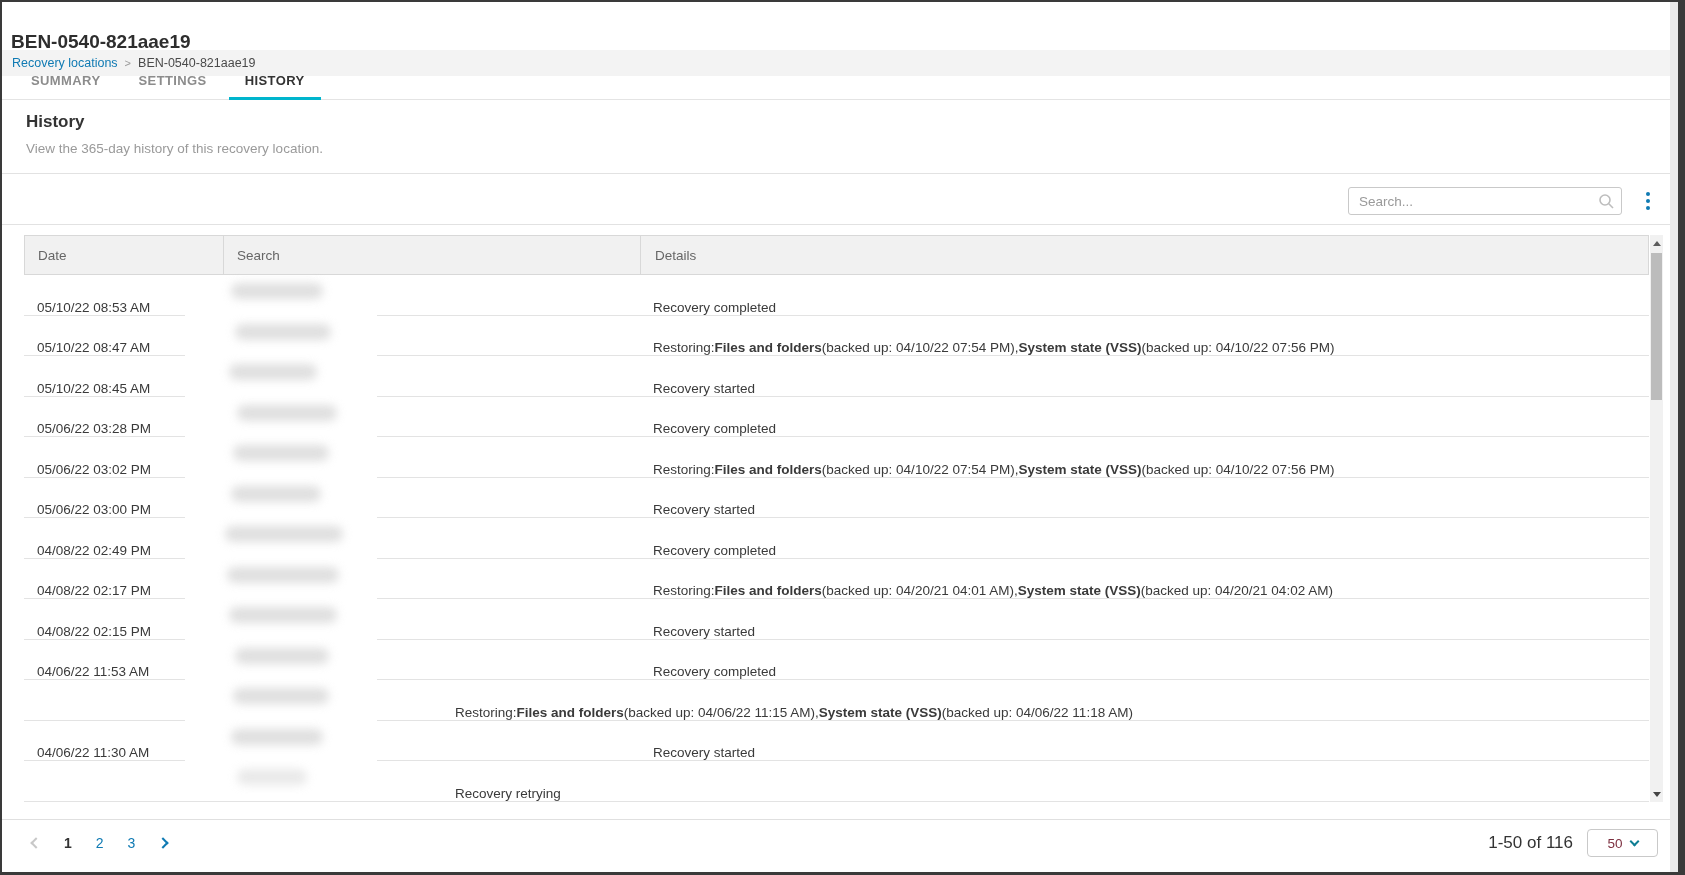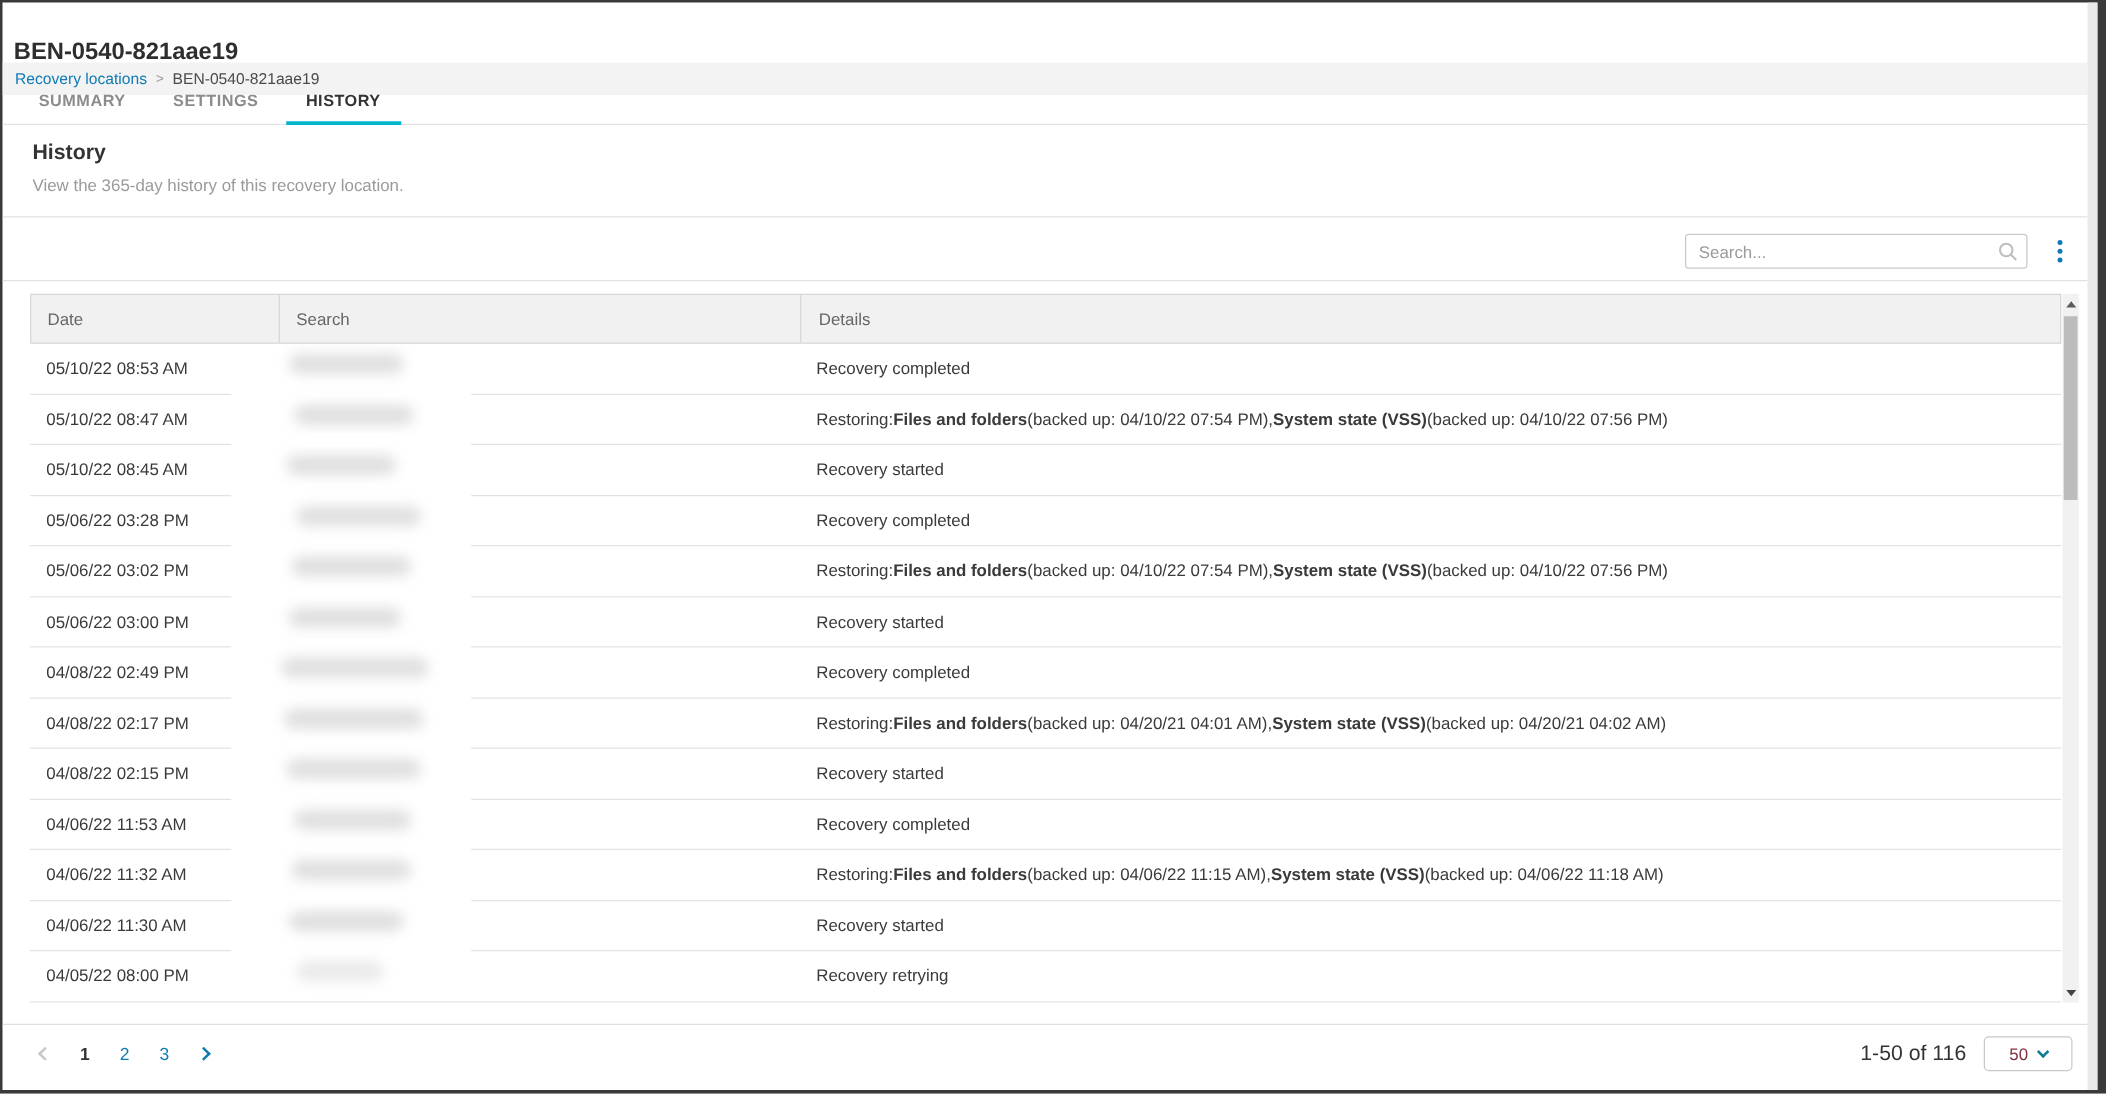--- a/index.html
+++ b/index.html
@@ -41,21 +41,21 @@
   .kebab i{ width:4px; height:4px; border-radius:50%; background:var(--link,#0f7ab3); display:block; }
   
   .thead{ position:absolute; left:22px; top:233px; width:1625px; height:40px; background:#f1f1f1;
     border:1px solid #d8d8d8; display:flex; }
   .th{ display:flex; align-items:center; padding-left:13px; font-size:13.5px; color:#666; }
   .th + .th{ border-left:1px solid #d8d8d8; }
   .th-date{ width:198px; }
   .th-device{ width:417px; }
   .th-details{ flex:1; padding-left:14px; }
   .tbody{ position:absolute; left:22px; top:273px; width:1625px; }
-  .trow{ display:flex; height:40.5px; border-bottom:1px solid #e3e3e3; }
+  .trow{ display:flex; height:40.5px; border-bottom:1px solid #e3e3e3;align-items:flex-end; }
   .td{ display:flex; align-items:center; font-size:13.5px; color:#3a3a3a; }
   .td-date{ width:198px; padding-left:13px; }
   .td-device{ width:417px; }
   .td-details{ flex:1; padding-left:14px; white-space:nowrap; overflow:hidden; }
   .td-details .b{ font-weight:700; }
   
   .redaction{ position:absolute; left:183px; top:277px; width:192px; height:512px; background:#fff; }
   .blob{ position:absolute; height:16px; border-radius:8px; background:#d7d7d7; filter:blur(5px); opacity:.8; }
   
   .vscroll{ position:absolute; left:1648px; top:233px; width:13px; height:567px; background:#f1f1f1; }
@@ -204,39 +204,37 @@
         </div>
       </div>
       <div class="trow">
         <div class="td td-date">04/06/22 11:53 AM</div>
         <div class="td td-device"></div>
         <div class="td td-details">
           <span>Recovery completed</span>
         </div>
       </div>
       <div class="trow">
-        <div class="td td-date">04/06/22 11:32 AM</div>
         <div class="td td-device"></div>
         <div class="td td-details">
           <span>Restoring: </span>
           <span class="b">Files and folders</span>
           <span> (backed up: 04/06/22 11:15 AM), </span>
           <span class="b">System state (VSS)</span>
           <span> (backed up: 04/06/22 11:18 AM)</span>
         </div>
       </div>
       <div class="trow">
         <div class="td td-date">04/06/22 11:30 AM</div>
         <div class="td td-device"></div>
         <div class="td td-details">
           <span>Recovery started</span>
         </div>
       </div>
       <div class="trow">
-        <div class="td td-date">04/05/22 08:00 PM</div>
         <div class="td td-device"></div>
         <div class="td td-details">
           <span>Recovery retrying</span>
         </div>
       </div>
     </div>
 
   <div class="redaction">
       <span class="blob" style="width: 92px; left: 46px; top: 4.25px;"></span>
       <span class="blob" style="width: 96px; left: 50px; top: 44.75px;"></span>

